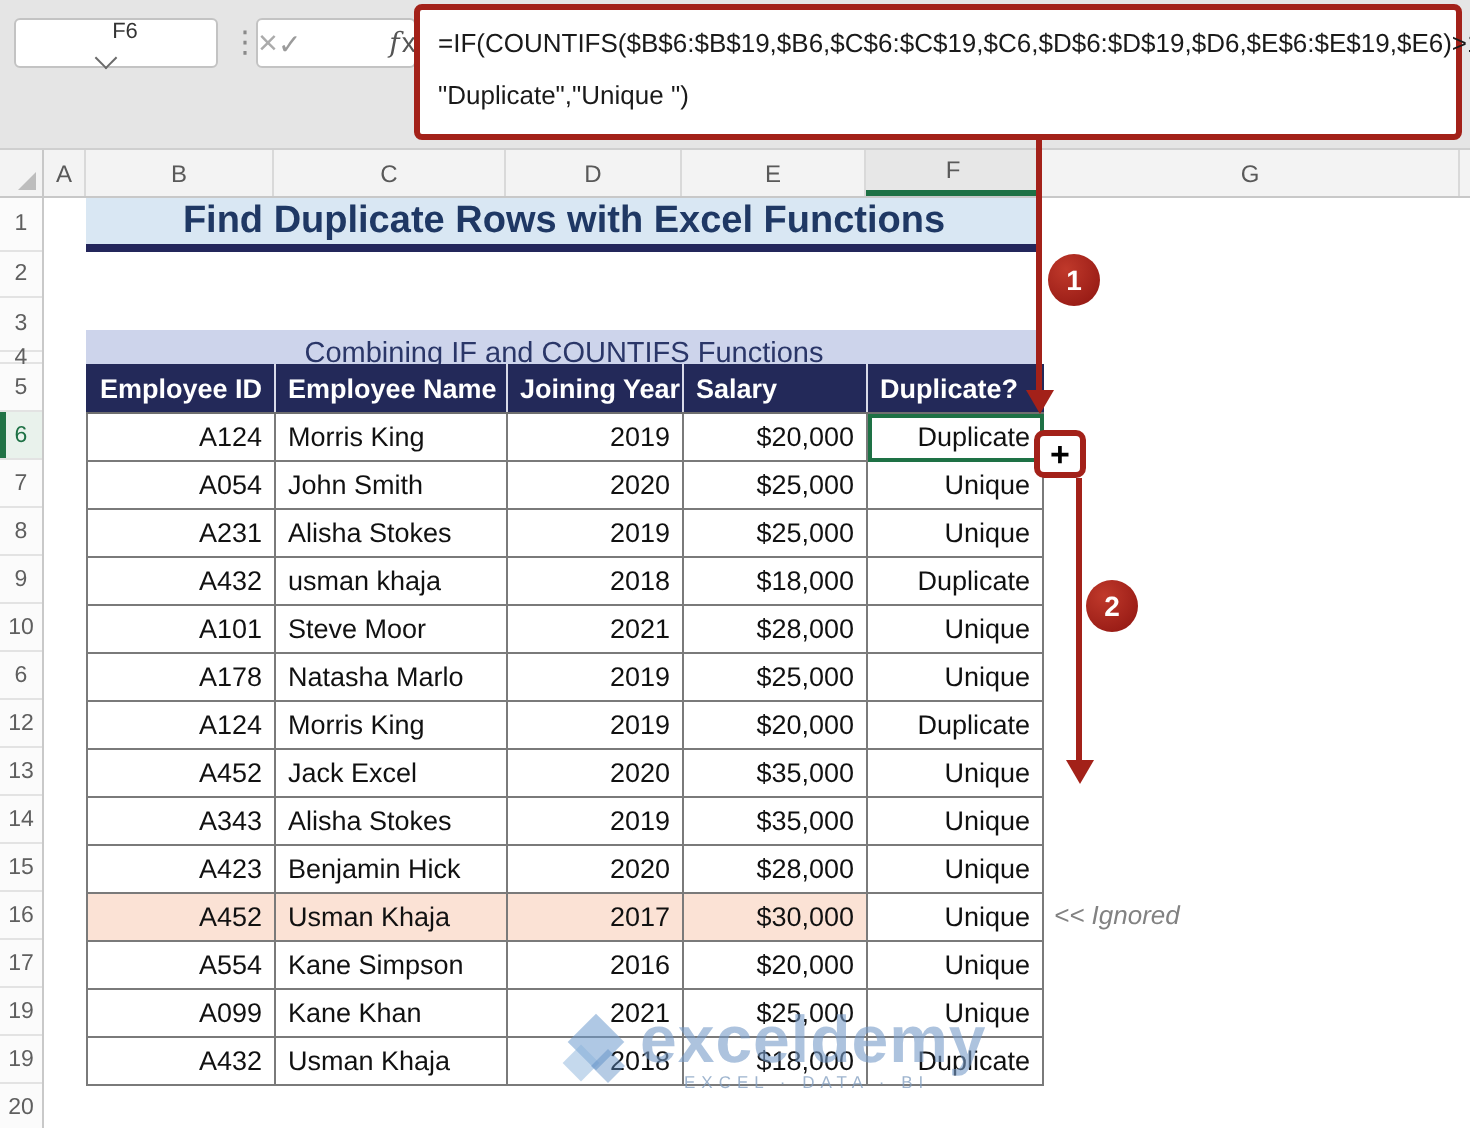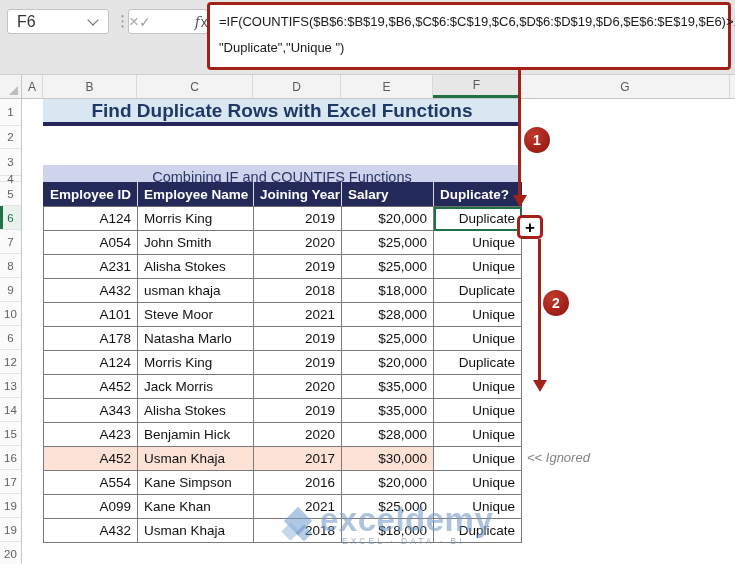--- a/index.html
+++ b/index.html
@@ -4,21 +4,21 @@
 <style>
   html,body{margin:0;padding:0;}
   .stage{position:relative;width:735px;height:564px;overflow:hidden;background:#fff;
          font-family:"Liberation Sans",sans-serif;}
 
   
   .chrome{position:absolute;left:0;top:0;width:735px;height:75px;background:#E5E5E5;
           border-bottom:1px solid #CFCFCF;box-sizing:border-box;}
   .namebox{position:absolute;left:7px;top:9px;width:102px;height:25px;background:#fff;
            border:1px solid #C3C3C3;border-radius:3px;box-sizing:border-box;
-           display:flex;align-items:center;font-size:16px;color:#333;}
+           display:flex;align-items:center;font-size:11px;color:#333;flex-direction:column;}
   .namebox .nb-val{padding-left:9px;flex:1;}
   .nb-chev{width:7px;height:7px;border-right:1.5px solid #6a6a6a;border-bottom:1.5px solid #6a6a6a;
            transform:rotate(45deg);margin-right:11px;margin-top:-3px;}
   .dots{position:absolute;left:115px;top:12px;font-size:15px;color:#8a8a8a;}
   .icontray{position:absolute;left:128px;top:9px;width:80px;height:25px;background:#fff;
             border:1px solid #C3C3C3;border-radius:3px;box-sizing:border-box;
             display:flex;align-items:center;justify-content:space-around;}
   .ic-x{color:#ABABAB;font-size:17px;line-height:1;}
   .ic-check{color:#9B9B9B;font-size:14px;line-height:1;}
   .ic-fx{color:#555;font-size:14px;margin-left:44px;}
@@ -214,21 +214,21 @@
         </tr>
         <tr>
           <td class="r">A124</td>
           <td class="l">Morris King</td>
           <td class="r">2019</td>
           <td class="r">$20,000</td>
           <td class="r">Duplicate</td>
         </tr>
         <tr>
           <td class="r">A452</td>
-          <td class="l">Jack Morris</td>
+          <td class="l">Jack Excel</td>
           <td class="r">2020</td>
           <td class="r">$35,000</td>
           <td class="r">Unique</td>
         </tr>
         <tr>
           <td class="r">A343</td>
           <td class="l">Alisha Stokes</td>
           <td class="r">2019</td>
           <td class="r">$35,000</td>
           <td class="r">Unique</td>

